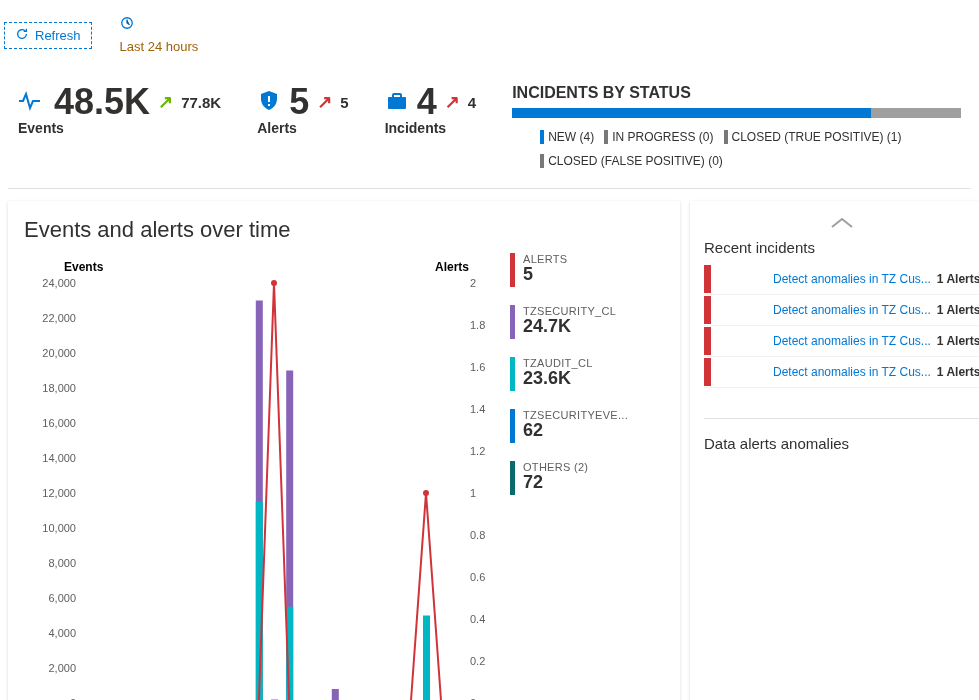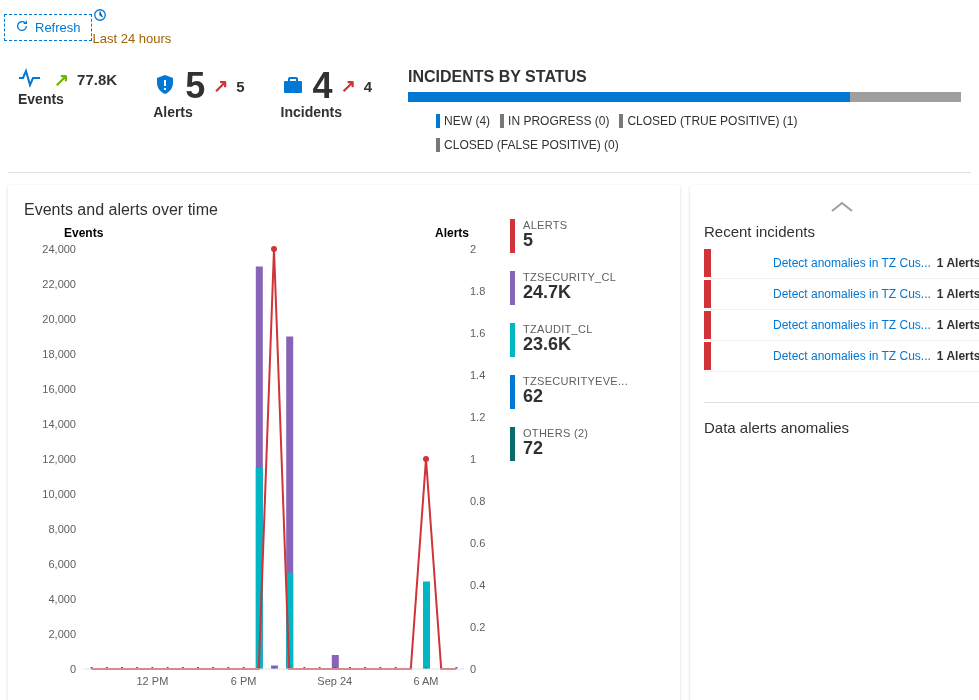--- a/index.html
+++ b/index.html
@@ -7,22 +7,22 @@
     padding: 0;
     font-family: "Segoe UI", Arial, sans-serif;
     font-size: 13px;
     color: #323130;
     background: #ffffff;
     width: 979px;
   }
   .toolbar {
     display: flex;
     align-items: center;
-    gap: 1px;
-    padding: 8px 4px;
+    gap: 28px;
+    padding: 16px 4px;
     font-size: 13px;
   }
   .btn {
     display: inline-flex;
     align-items: center;
     gap: 6px;
     padding: 4px 10px;
     border: 1px dashed #0078d4;
     color: #0078d4;
     cursor: pointer;
@@ -110,21 +110,21 @@
     gap: 10px;
     margin-top: 12px;
   }
   .card {
     background: #fff;
     box-shadow: 0 1px 3px rgba(0,0,0,0.15);
     padding: 16px 16px;
   }
   .card-left { flex: 0 0 640px; }
   .card-right { flex: 1; padding: 10px 14px; position: relative;}
-  .card-title { font-size: 16px; }
+  .card-title { font-size: 22px; margin-bottom: 10px; }
   .chart-area {
     display: flex;
     gap: 0;
     position: relative;
   }
   .chart-svg { display: block; }
   .mini-legend { margin-left: 6px; }
   .mini-item { display: flex; gap: 8px; margin-bottom: 18px; }
   .mini-item .bar { width: 5px; height: 34px; }
   .mini-item .lbl { font-size: 11px; color: #605e5c; letter-spacing: 0.3px;}
@@ -178,20 +178,21 @@
 <div class="page">
 
   <div class="summary">
     <div class="group">
       <span class="big-row">
         <span class="head-icon">
           <svg width="28" height="20" viewBox="0 0 28 20">
               <path fill="none" stroke="#0078d4" stroke-width="2" d="M1 10h4l3-7 4 14 3-7h4l3 0"></path>
             </svg>
         </span>
+        <span class="big">48.5K</span>
         <span class="arrow-green">↗</span>
         <span class="sub">77.8K</span>
       </span>
       <span>Events</span>
     </div>
 
     <div class="group">
       <span class="big-row">
         <span class="head-icon">
           <svg width="24" height="24" viewBox="0 0 24 24">

